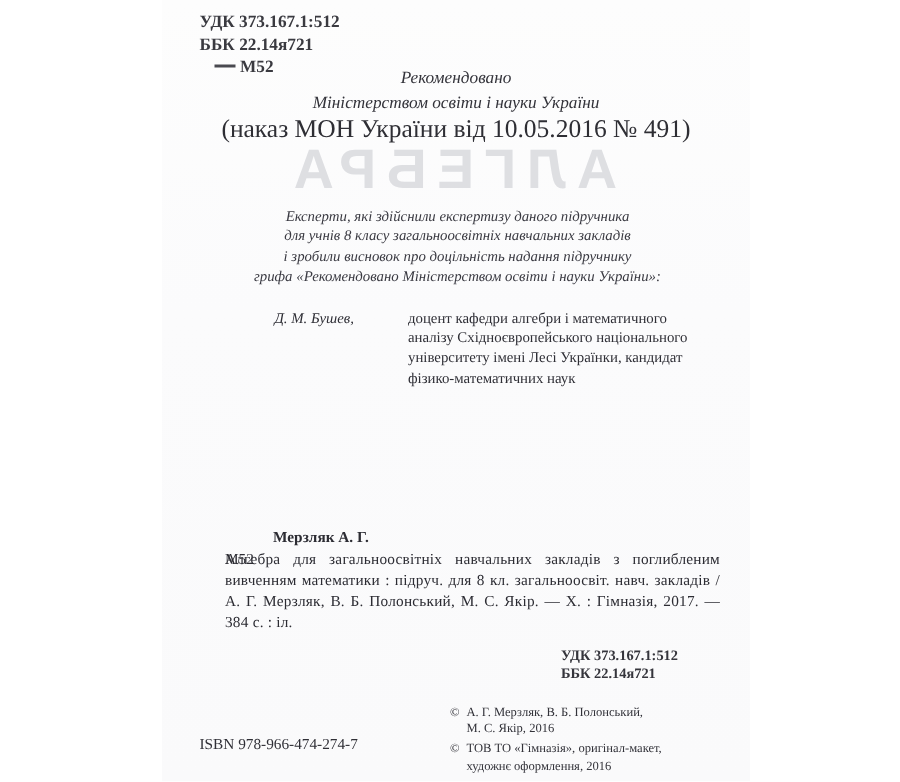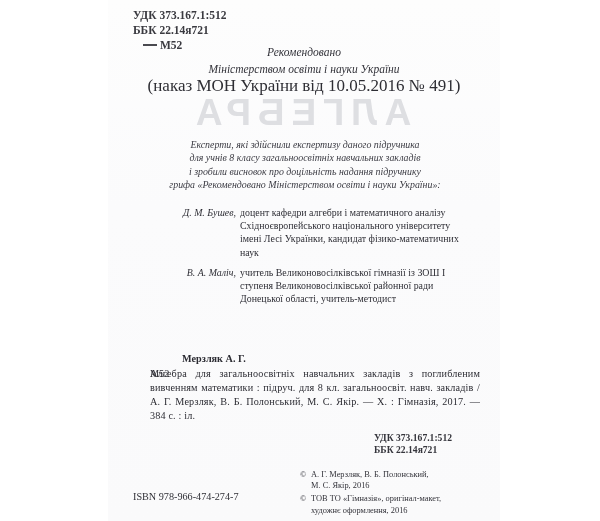--- a/index.html
+++ b/index.html
@@ -105,20 +105,21 @@
     left: 150px;
     top: 206px;
     width: 320px;
     font-size: 9.9px;
     line-height: 13.2px;
     color: #2f2f36;
   }
   #experts .expert {
     display: flex;
     margin-bottom: 7px;
+    gap: 32px;
   }
   #experts .ename {
     flex: 0 0 auto;
     font-style: italic;
     white-space: nowrap;
     text-align: right;
     padding-right: 4px;
     min-width: 86px;
   }
   #experts .edesc {
@@ -231,24 +232,20 @@
     <div>для учнів 8 класу загальноосвітніх навчальних закладів</div>
     <div>і зробили висновок про доцільність надання підручнику</div>
     <div>грифа «Рекомендовано Міністерством освіти і науки України»:</div>
   </div>
 
   <div id="experts">
     <div class="expert">
       <div class="ename">Д. М. Бушев,</div>
       <div class="edesc">доцент кафедри алгебри і математичного аналізу Східноєвропейського національного університету імені Лесі Українки, кандидат фізико-математичних наук</div>
     </div>
-    <div class="expert">
-      <div class="ename">В. А. Маліч,</div>
-      <div class="edesc">учитель Великоновосілківської гімназії із ЗОШ І ступеня Великоновосілківської районної ради Донецької області, учитель-методист</div>
-    </div>
   </div>
 
   <div id="cip">
     <div class="author">Мерзляк А. Г.</div>
     <div class="body">
       <span class="code">М52</span>
       <div class="desc">Алгебра для загальноосвітніх навчальних закладів з поглибленим вивченням математики : підруч. для 8 кл. загальноосвіт. навч. закладів / А. Г. Мерзляк, В. Б. Полонський, М. С. Якір. — Х. : Гімназія, 2017. — 384 с. : іл.</div>
     </div>
   </div>
 

